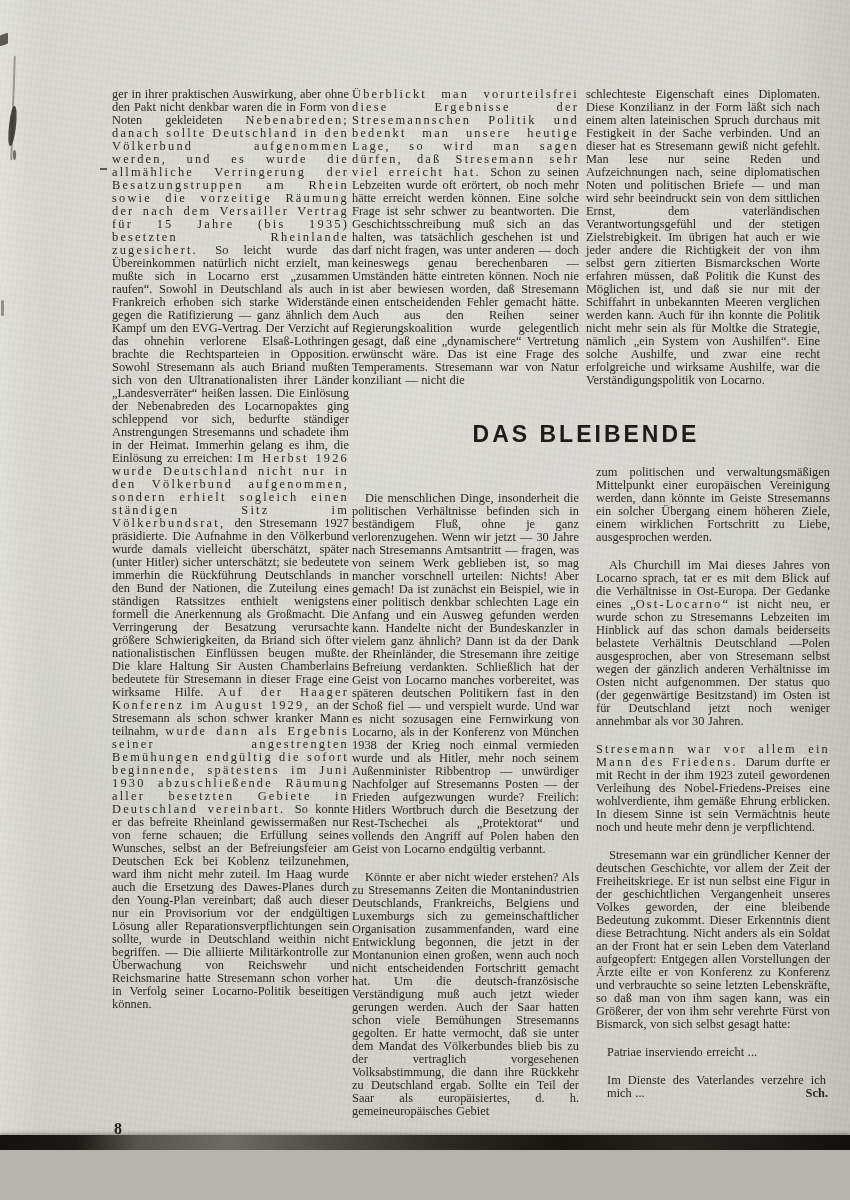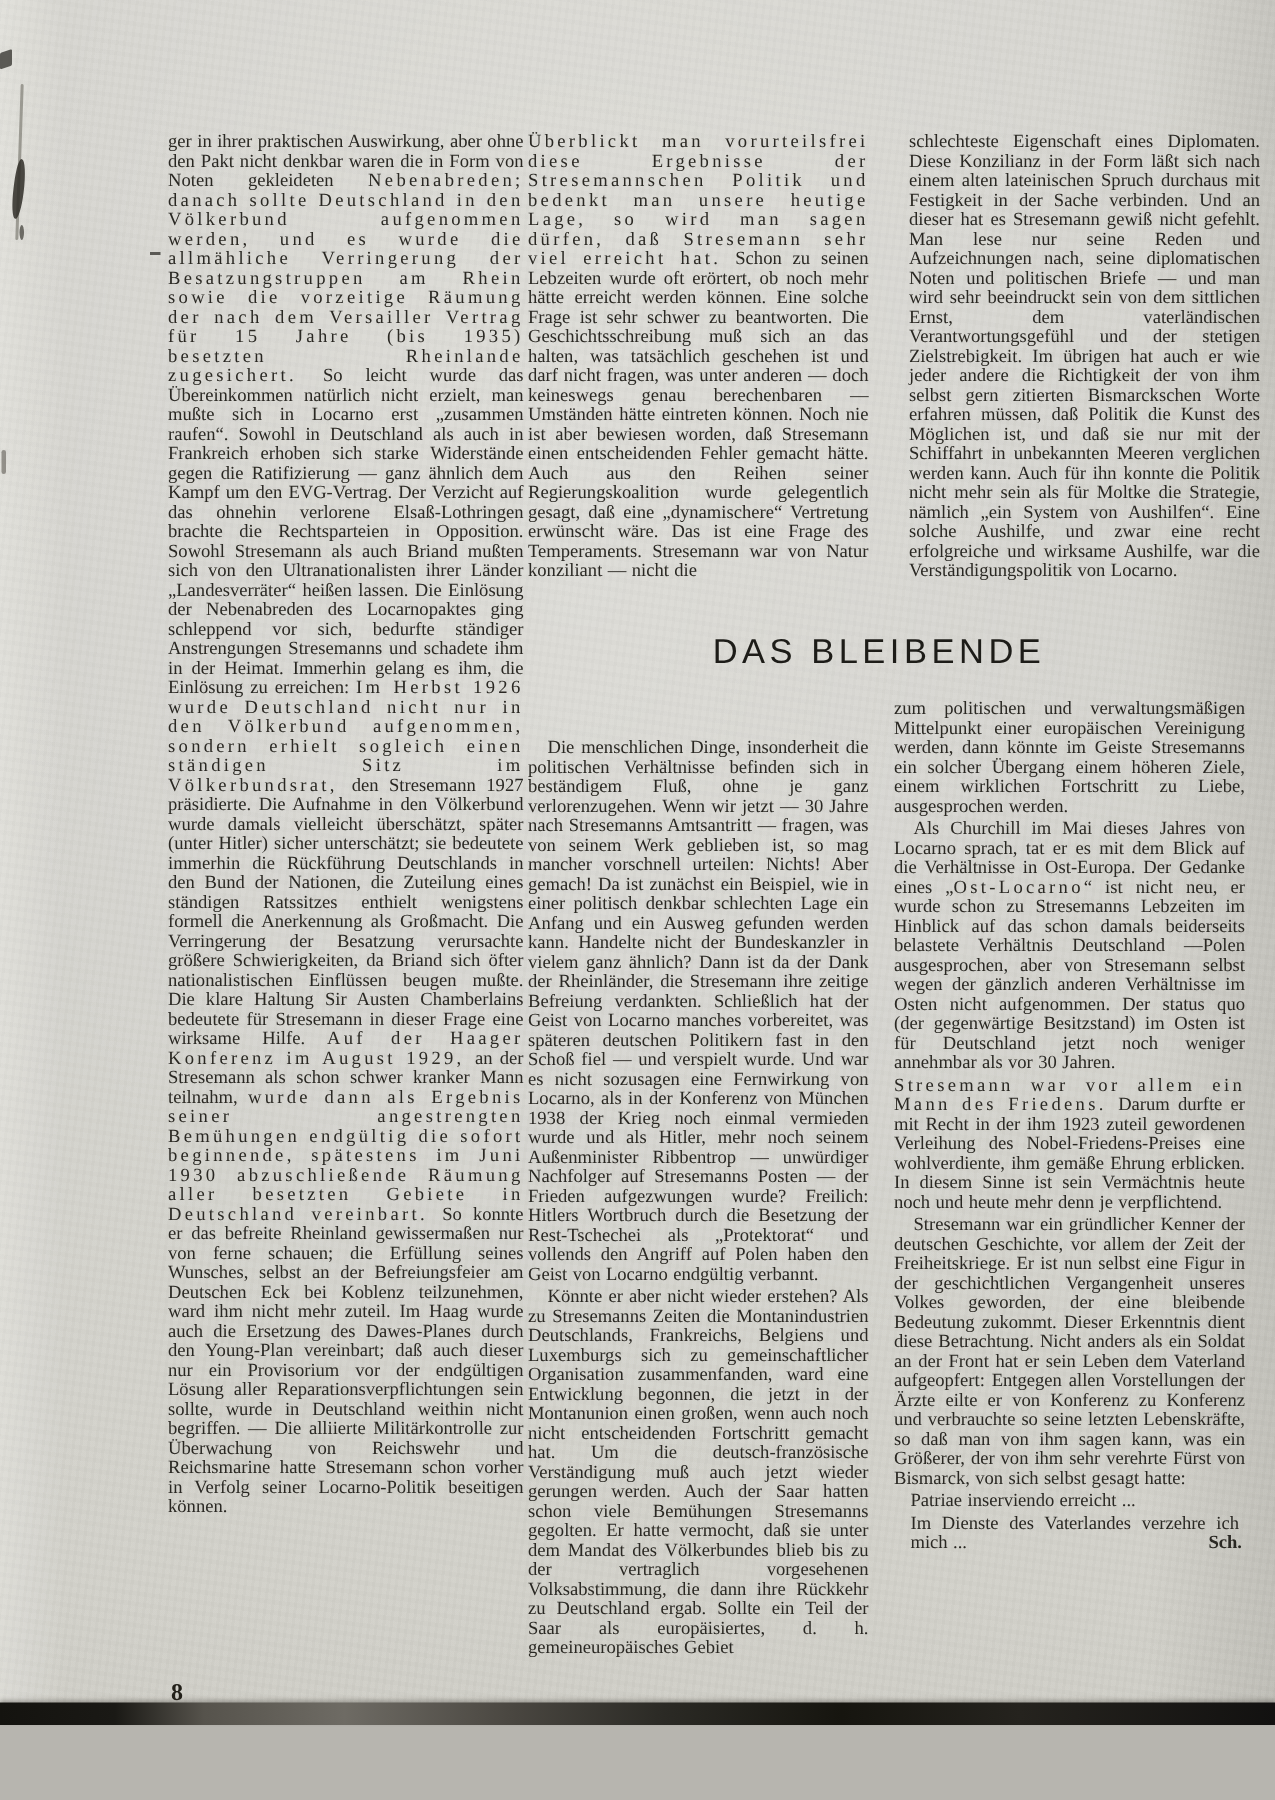--- a/index.html
+++ b/index.html
@@ -15,31 +15,31 @@
   }
   .texture{
     position:absolute;inset:0;pointer-events:none;
     background:
       repeating-linear-gradient(97deg, rgba(0,0,0,0.015) 0 2px, rgba(255,255,255,0.012) 2px 5px),
       repeating-linear-gradient(8deg, rgba(0,0,0,0.012) 0 3px, rgba(255,255,255,0.010) 3px 7px);
   }
   .col{position:absolute;text-align:justify;font-size:12.4px;line-height:13px;word-spacing:0.5px;hyphens:auto;}
   .col1{left:112px;top:88px;width:237px;}
   .col2top{left:352px;top:88px;width:227px;}
-  .col3top{left:606px;top:88px;width:234px;}
+  .col3top{left:586px;top:88px;width:234px;}
   .col2bot{left:352px;top:492px;width:227px;}
   .col3bot{left:596px;top:466px;width:234px;}
   .para{margin:0;}
-  .para + .para{margin-top:2px;}
+  .para + .para{margin-top:15px;}
   .para.indent{text-indent:13px;}
   .sp{letter-spacing:2.2px;}
   .heading{
     position:absolute;left:352px;top:421px;width:468px;margin:0;
     text-align:center;font-family:"Liberation Sans","DejaVu Sans",sans-serif;
-    font-weight:400;font-size:23px;letter-spacing:3px;color:#1d1c18;
+    font-weight:700;font-size:23px;letter-spacing:3px;color:#1d1c18;
   }
   .quote{margin-top:7px;padding-left:11px;}
   .quote-last{position:relative;margin-top:6px;padding-left:11px;padding-right:4px;}
   .sig{position:absolute;right:2px;bottom:0;font-weight:700;}
   .pagenum{
     position:absolute;left:114px;top:1120px;
     font-size:16px;font-weight:700;color:#222019;
   }
   .bottom-band{
     position:absolute;left:0;bottom:0;width:850px;height:15px;

